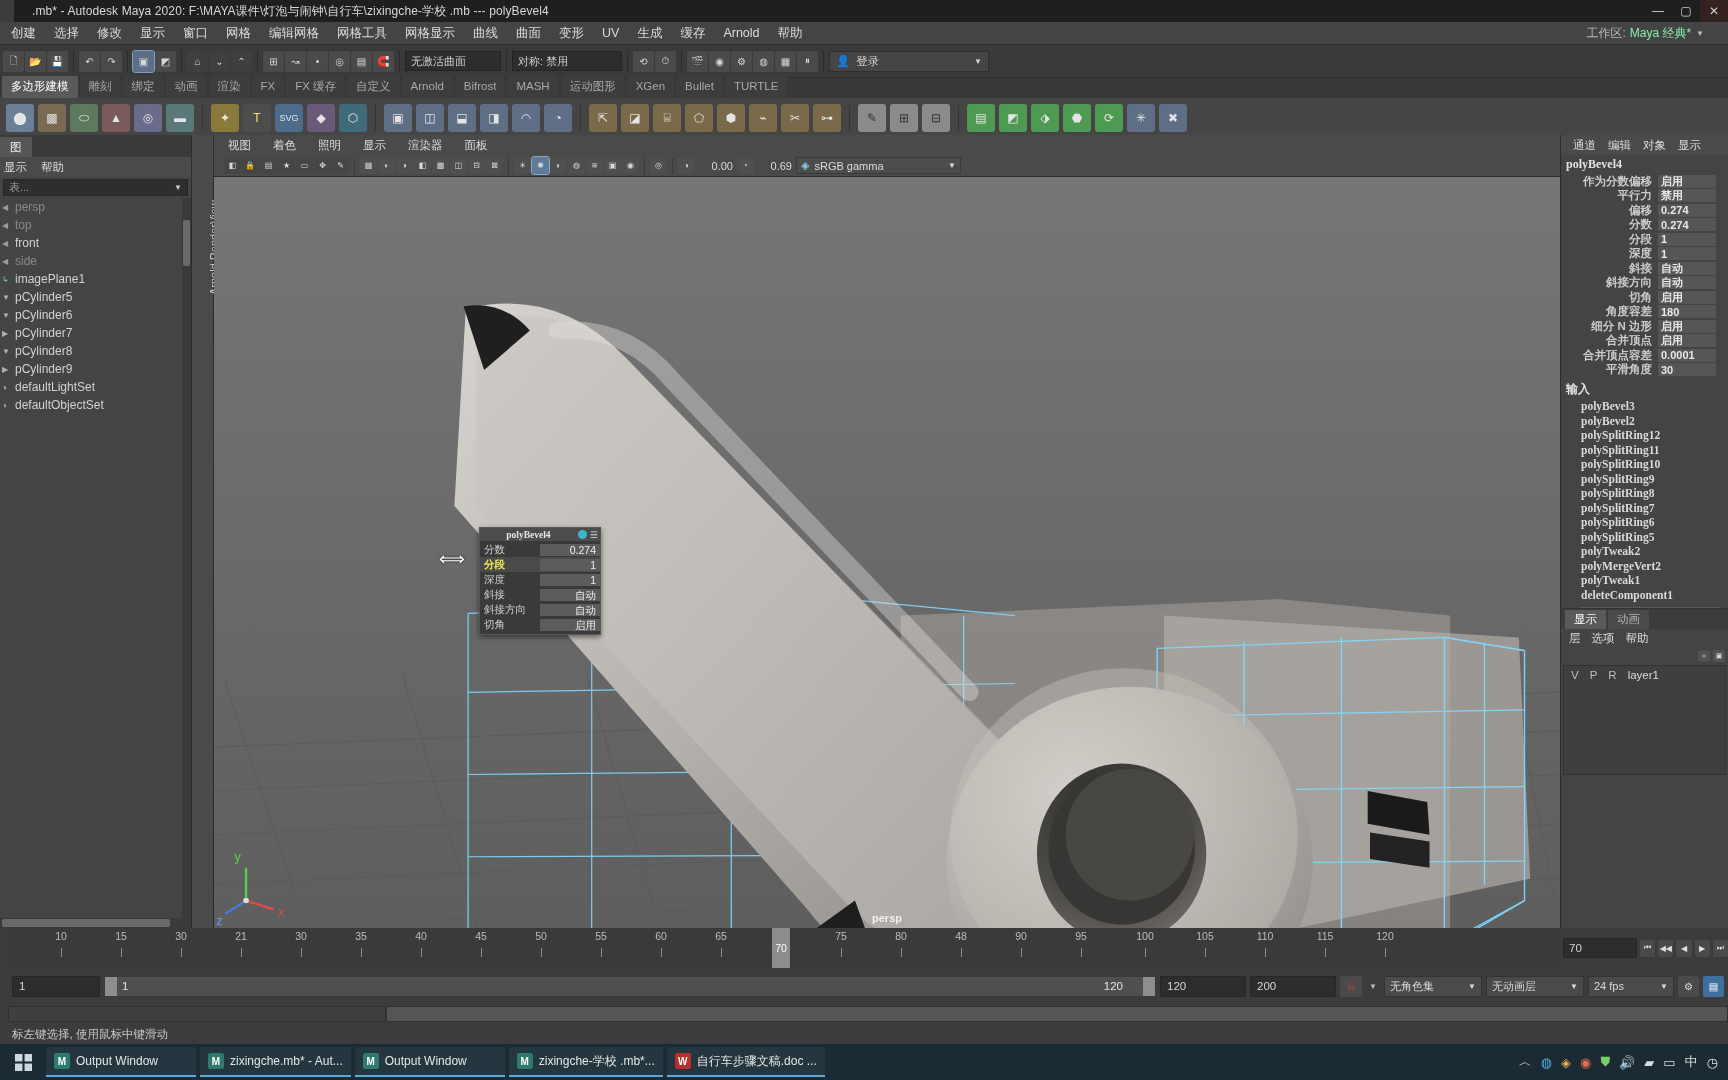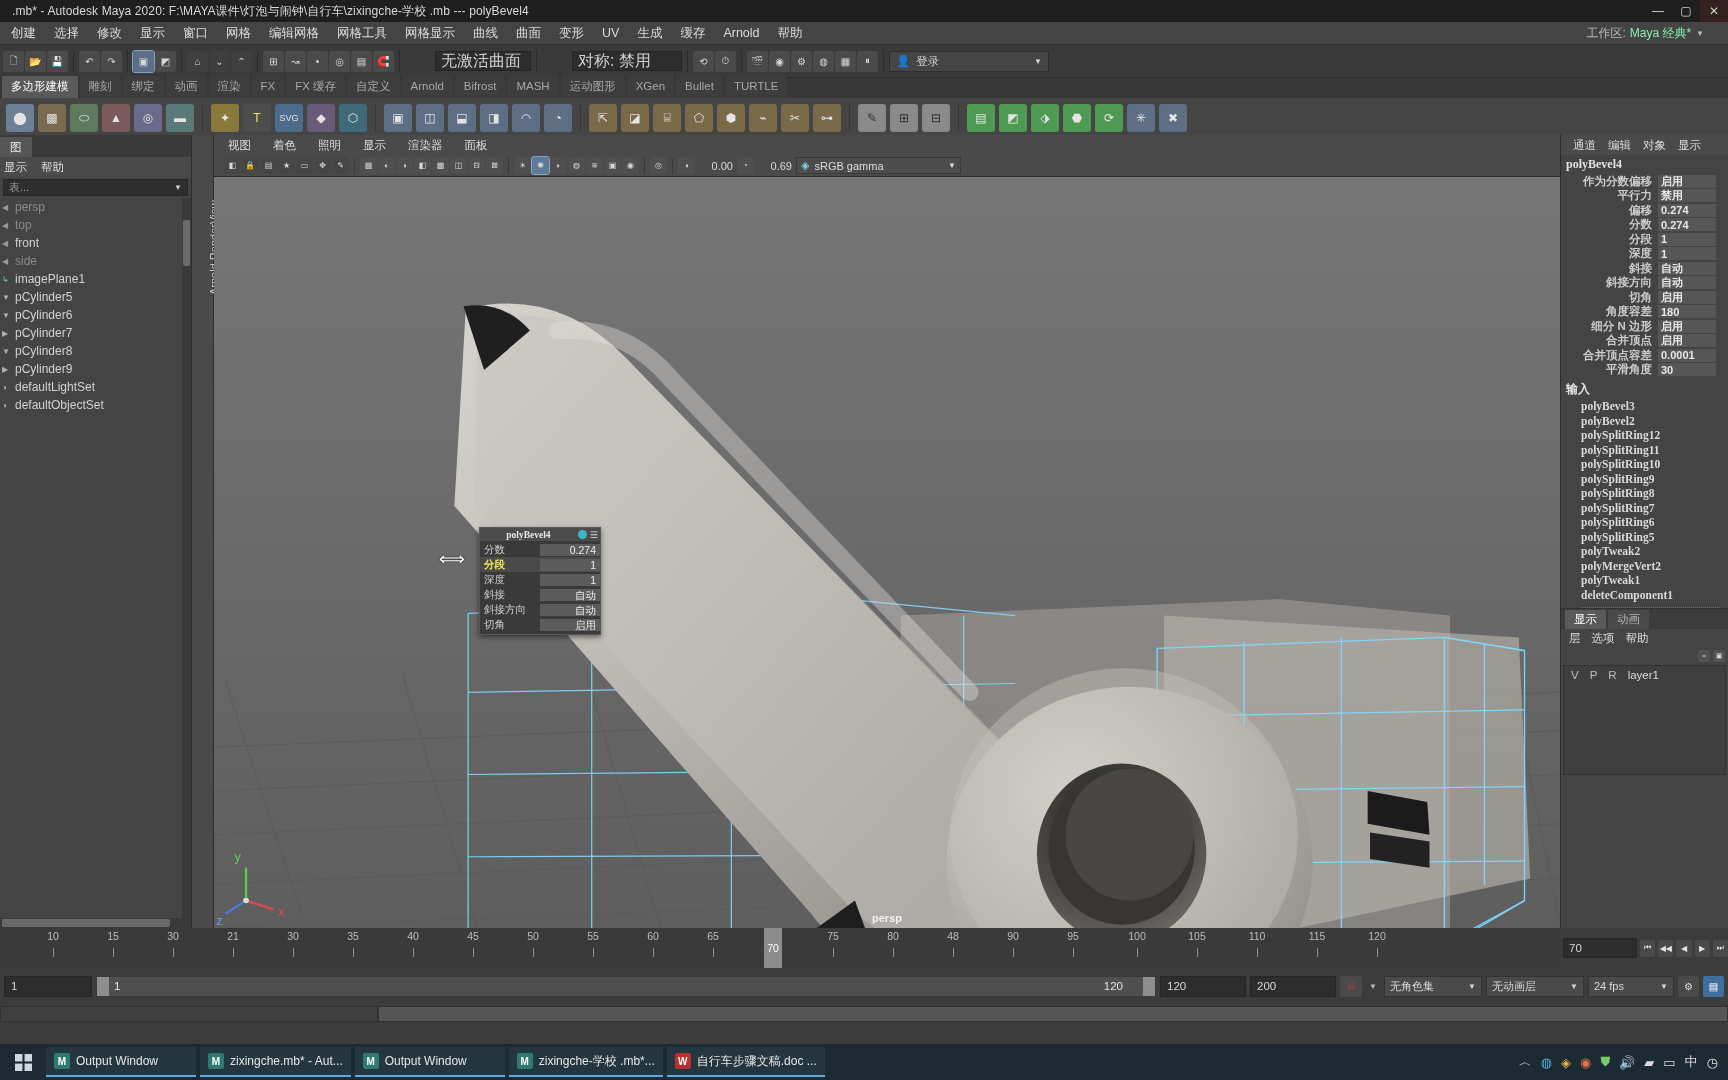--- a/index.html
+++ b/index.html
@@ -2,21 +2,21 @@
 <html><head>
 <meta charset="utf-8">
 <style>
   * { box-sizing: border-box; margin:0; padding:0; }
   html,body{ width:1728px; height:1080px; overflow:hidden; background:#3c3c3c;
     font-family:"Liberation Sans", sans-serif; color:#d0d0d0; }
   #app{ position:relative; width:1728px; height:1080px; }
 
   
   .titlebar{ height:22px; background:#1f1f1f; display:flex; align-items:center;
-    font-size:12px; color:#d8d8d8; padding-left:12px; }
+    font-size:12px; color:#d8d8d8; padding-left:18px;margin-left:14px; }
   .titlebar .t{ white-space:nowrap; letter-spacing:.1px; }
   .titlebar .spacer{ flex:1; }
   .winbtn{ width:28px; height:22px; display:flex; align-items:center; justify-content:center;
     font-size:12px; color:#cfcfcf; }
   .winbtn:last-child{ background:#c0392b22; }
 
   
   .menubar{ height:22px; background:#444; display:flex; align-items:center; font-size:12.5px;
     color:#dcdcdc; padding-left:2px; }
   .menubar .mi{ padding:0 9px; line-height:22px; white-space:nowrap; }
@@ -27,21 +27,21 @@
 
   
   .statusbar{ height:34px; background:#3a3a3a; border-top:1px solid #2d2d2d;
     border-bottom:1px solid #2d2d2d; display:flex; align-items:center; padding:0 3px; gap:1px; }
   .sb-ico{ width:21px; height:21px; border-radius:2px; background:#4a4a4a; position:relative;
     display:flex; align-items:center; justify-content:center; font-size:10px; color:#d8d8d8; }
   .sb-ico.dark{ background:#3f3f3f; }
   .sb-ico.on{ background:#5c6f86; outline:1px solid #7f9ec0; }
   .sb-sep{ width:1px; height:22px; background:#2c2c2c; margin:0 4px; }
   .sb-field{ height:20px; background:#2d2d2d; border:1px solid #242424; color:#cfcfcf;
-    font-size:16px; display:flex; align-items:center; padding:0 5px;margin-left:30px; }
+    font-size:11px; display:flex; align-items:center; padding:0 5px; }
   .login{ height:21px; min-width:160px; background:#454545; border:1px solid #2e2e2e;
     display:flex; align-items:center; font-size:11.5px; color:#d5d5d5; padding:0 6px; gap:6px; }
   .login .caret{ margin-left:auto; font-size:8px; }
 
   
   .shelftabs{ height:20px; background:#383838; display:flex; align-items:flex-end;
     font-size:11.5px; padding-left:2px; }
   .shelftab{ padding:2px 9px 4px; background:#3d3d3d; color:#a8a8a8; margin-right:2px;
     border-top-left-radius:2px; border-top-right-radius:2px; line-height:16px; white-space:nowrap; }
   .shelftab.active{ background:#5a5a5a; color:#fff; }
@@ -133,21 +133,21 @@
   .ly-btns{ height:16px; display:flex; justify-content:flex-end; align-items:center;
     padding-right:3px; gap:3px; background:#444; }
   .ly-btn{ width:12px; height:12px; background:#525252; border-radius:2px; font-size:7px;
     display:flex; align-items:center; justify-content:center; color:#ddd; }
   .ly-list{ height:110px; background:#3f3f3f; border:1px solid #333; margin:1px 2px; }
   .ly-row{ height:17px; display:flex; align-items:center; font-size:11.5px;
     color:#dcdcdc; gap:11px; padding-left:7px; }
   .ly-row .sl{ color:#bdbdbd; }
 
   
-  .bottom{ position:absolute; left:0; right:0; bottom:36px; height:116px; background:#3c3c3c; }
+  .bottom{ position:absolute; left:8px; right:0; bottom:36px; height:116px; background:#3c3c3c; }
   .timebar{ height:40px; background:#3a3a3a; position:relative; display:flex; }
   .ruler{ position:relative; flex:1; background:#3a3a3a; overflow:hidden; }
   .tick{ position:absolute; top:2px; font-size:10.5px; color:#bdbdbd; transform:translateX(-50%); }
   .tickline{ position:absolute; top:20px; width:1px; height:9px; background:#8e8e8e; }
   .playhead{ position:absolute; top:0; width:18px; height:40px; background:#8c8c8c;
     display:flex; align-items:center; justify-content:center; font-size:10.5px; color:#fff; }
   .timeright{ width:168px; background:#3c3c3c; display:flex; align-items:center; gap:3px; padding-left:3px; }
   .tfield{ height:20px; width:82px; background:#2d2d2d; border:1px solid #262626;
     font-size:11.5px; color:#d5d5d5; display:flex; align-items:center; padding-left:5px; }
   .tbtn{ width:17px; height:17px; background:#4a4a4a; border-radius:2px; font-size:8px;
@@ -808,20 +808,23 @@
       </span>
       <span style="width:21px;height:21px;background:#4a4a4a;border-radius:2px;display:flex;align-items:center;justify-content:center;color:#ddd;font-size:10px">⚙</span>
       <span style="width:21px;height:21px;background:#3f6f9f;border-radius:2px;display:flex;align-items:center;justify-content:center;color:#fff;font-size:10px">▤</span>
     </div>
 
     <div class="cmdline">
       <span class="lft"></span>
       <span class="rgt"></span>
     </div>
 
+    <div class="helpline">
+      <span>标左键选择, 使用鼠标中键滑动</span>
+    </div>
   </div>
 
   <div class="taskbar">
     <span class="tb-start">
       <svg width="17" height="17" viewBox="0 0 16 16">
         <rect x="0" y="0" width="7" height="7" fill="#cfd8dc"></rect>
         <rect x="9" y="0" width="7" height="7" fill="#cfd8dc"></rect>
         <rect x="0" y="9" width="7" height="7" fill="#cfd8dc"></rect>
         <rect x="9" y="9" width="7" height="7" fill="#cfd8dc"></rect>
       </svg>

